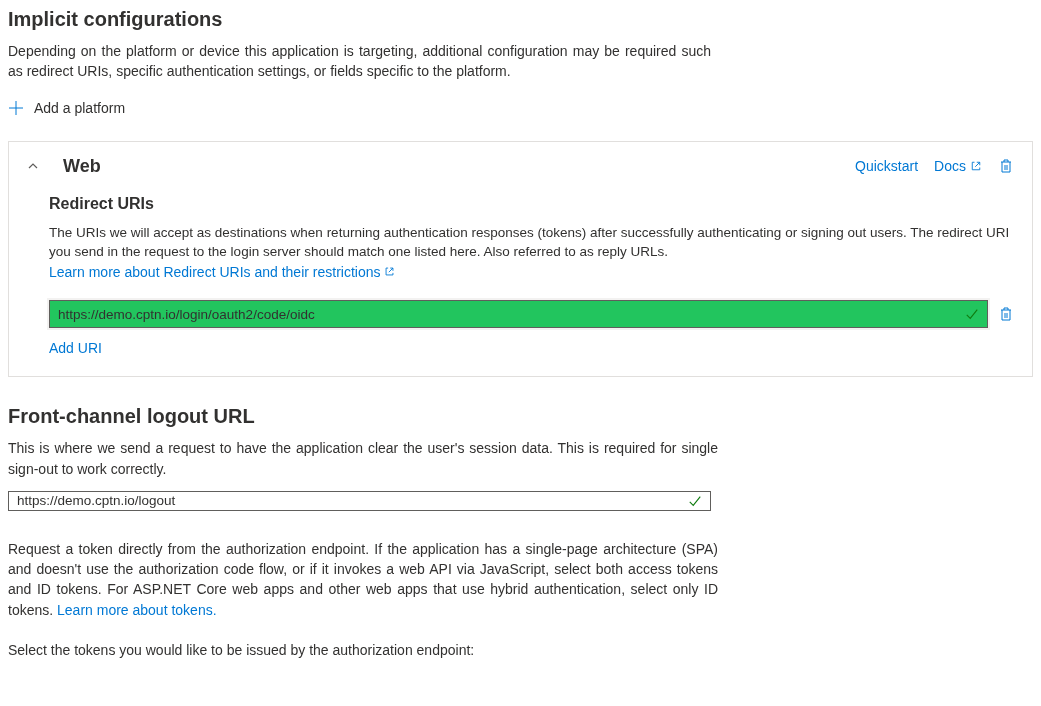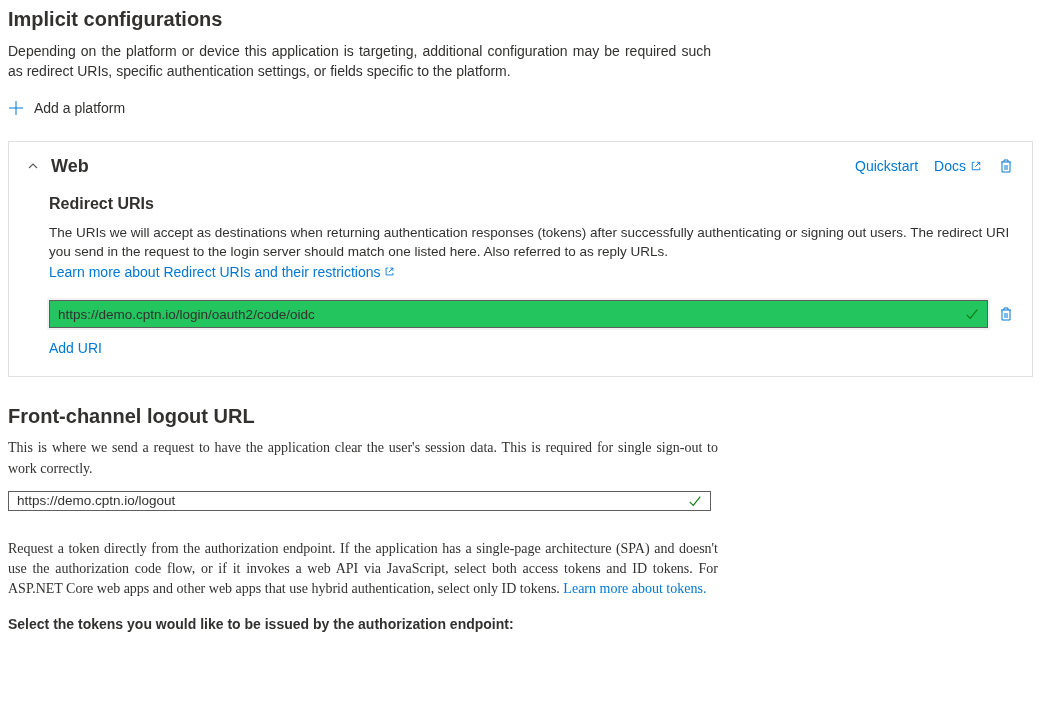--- a/index.html
+++ b/index.html
@@ -44,21 +44,21 @@
     padding: 14px 18px 20px 18px;
   }
   .card-header {
     display: flex;
     align-items: center;
     justify-content: space-between;
   }
   .card-header-left {
     display: flex;
     align-items: center;
-    gap: 12px;
+    gap: 24px;
   }
   .chevron {
     display: flex;
     align-items: center;
     color: #605e5c;
     cursor: pointer;
   }
   .card-title {
     font-size: 18px;
     font-weight: 600;
@@ -135,35 +135,33 @@
     font-size: 14px;
     cursor: pointer;
     display: inline-block;
   }
   .section {
     margin-top: 28px;
     max-width: 710px;
   }
   .section .section-desc {
      max-width: 710px;
-     font-family: Liberation Serif, serif;
   }
   .logout-input-wrap {
     margin-top: 12px;
     display: flex;
     align-items: center;
     border: 1px solid #605e5c;
     height: 20px;
     max-width: 703px;
   }
   .token-select-label {
-    margin-top: 16px;
+    margin-top: 22px;
     margin-bottom: 12px;
     font-size: 14px;
-    font-weight: bold;
   }
   svg { display: block; }
 </style>
 </head>
 <body>
 
 
 
 
 <h2 class="section-title">Implicit configurations</h2>

